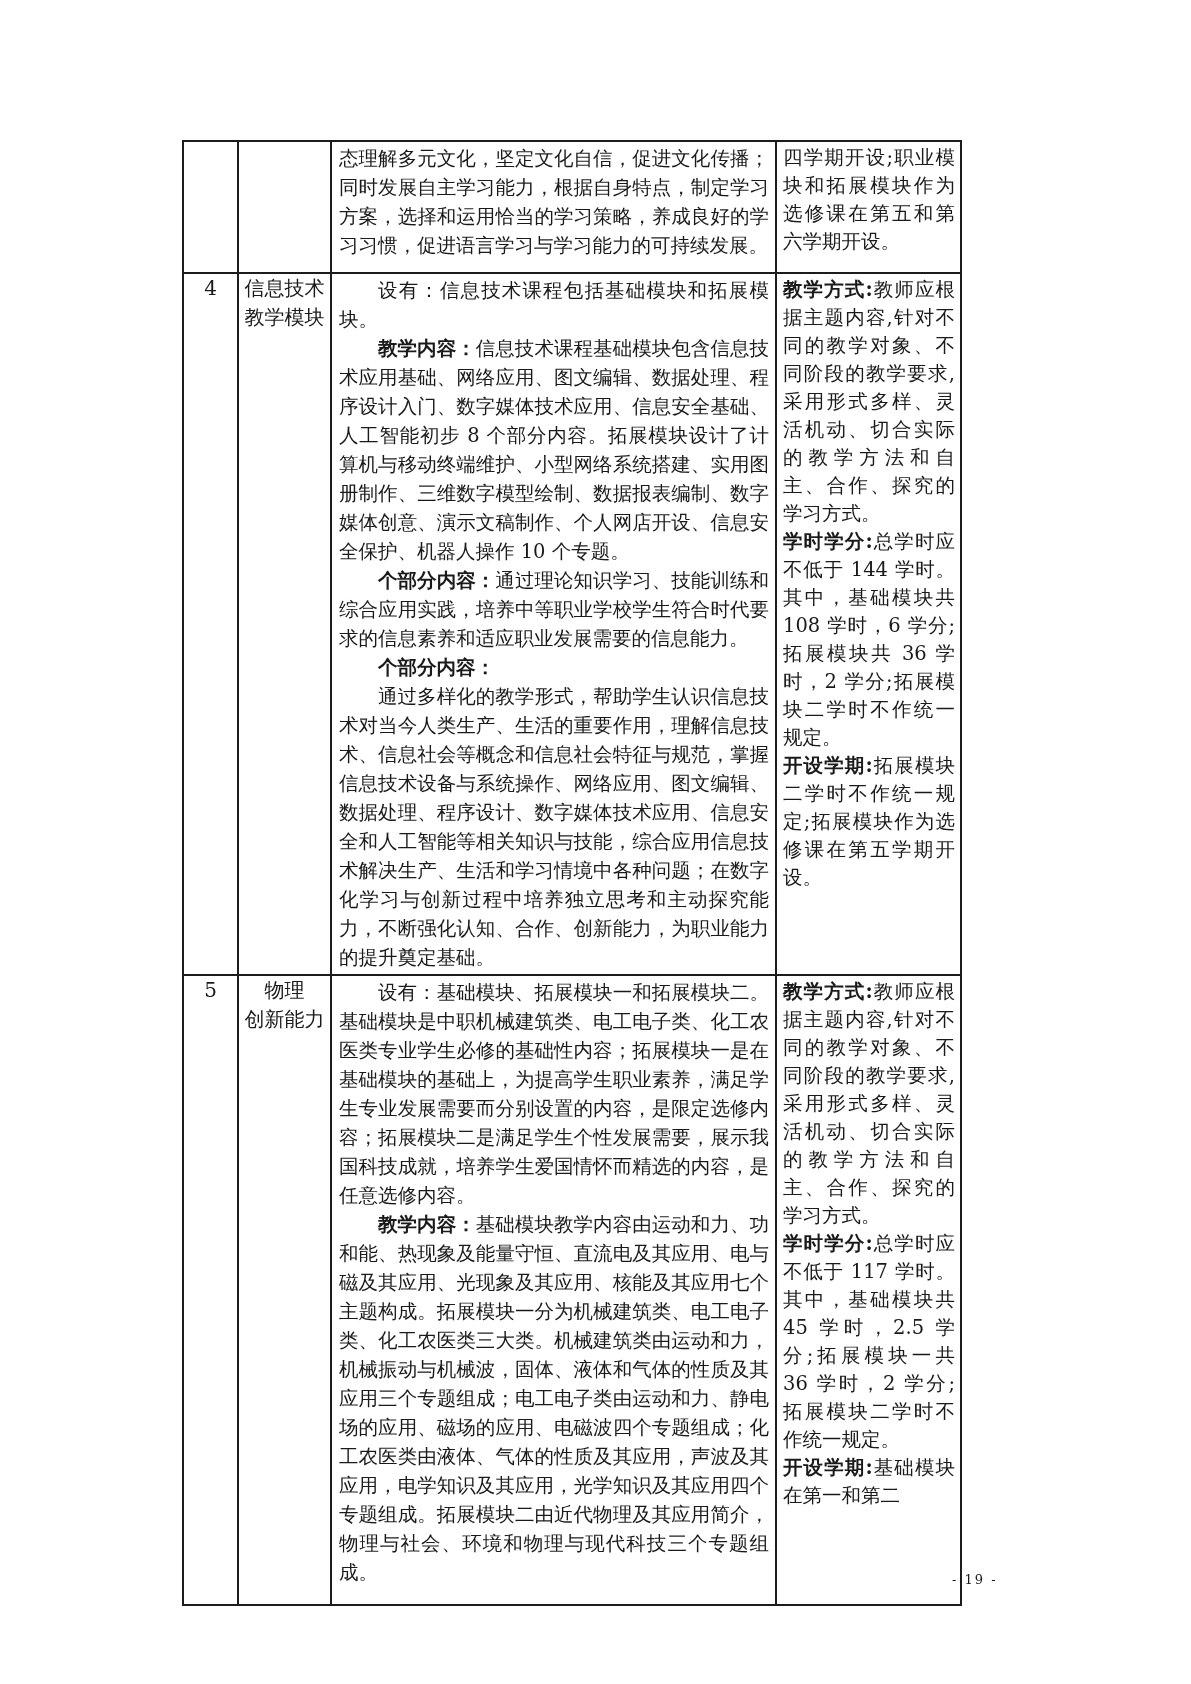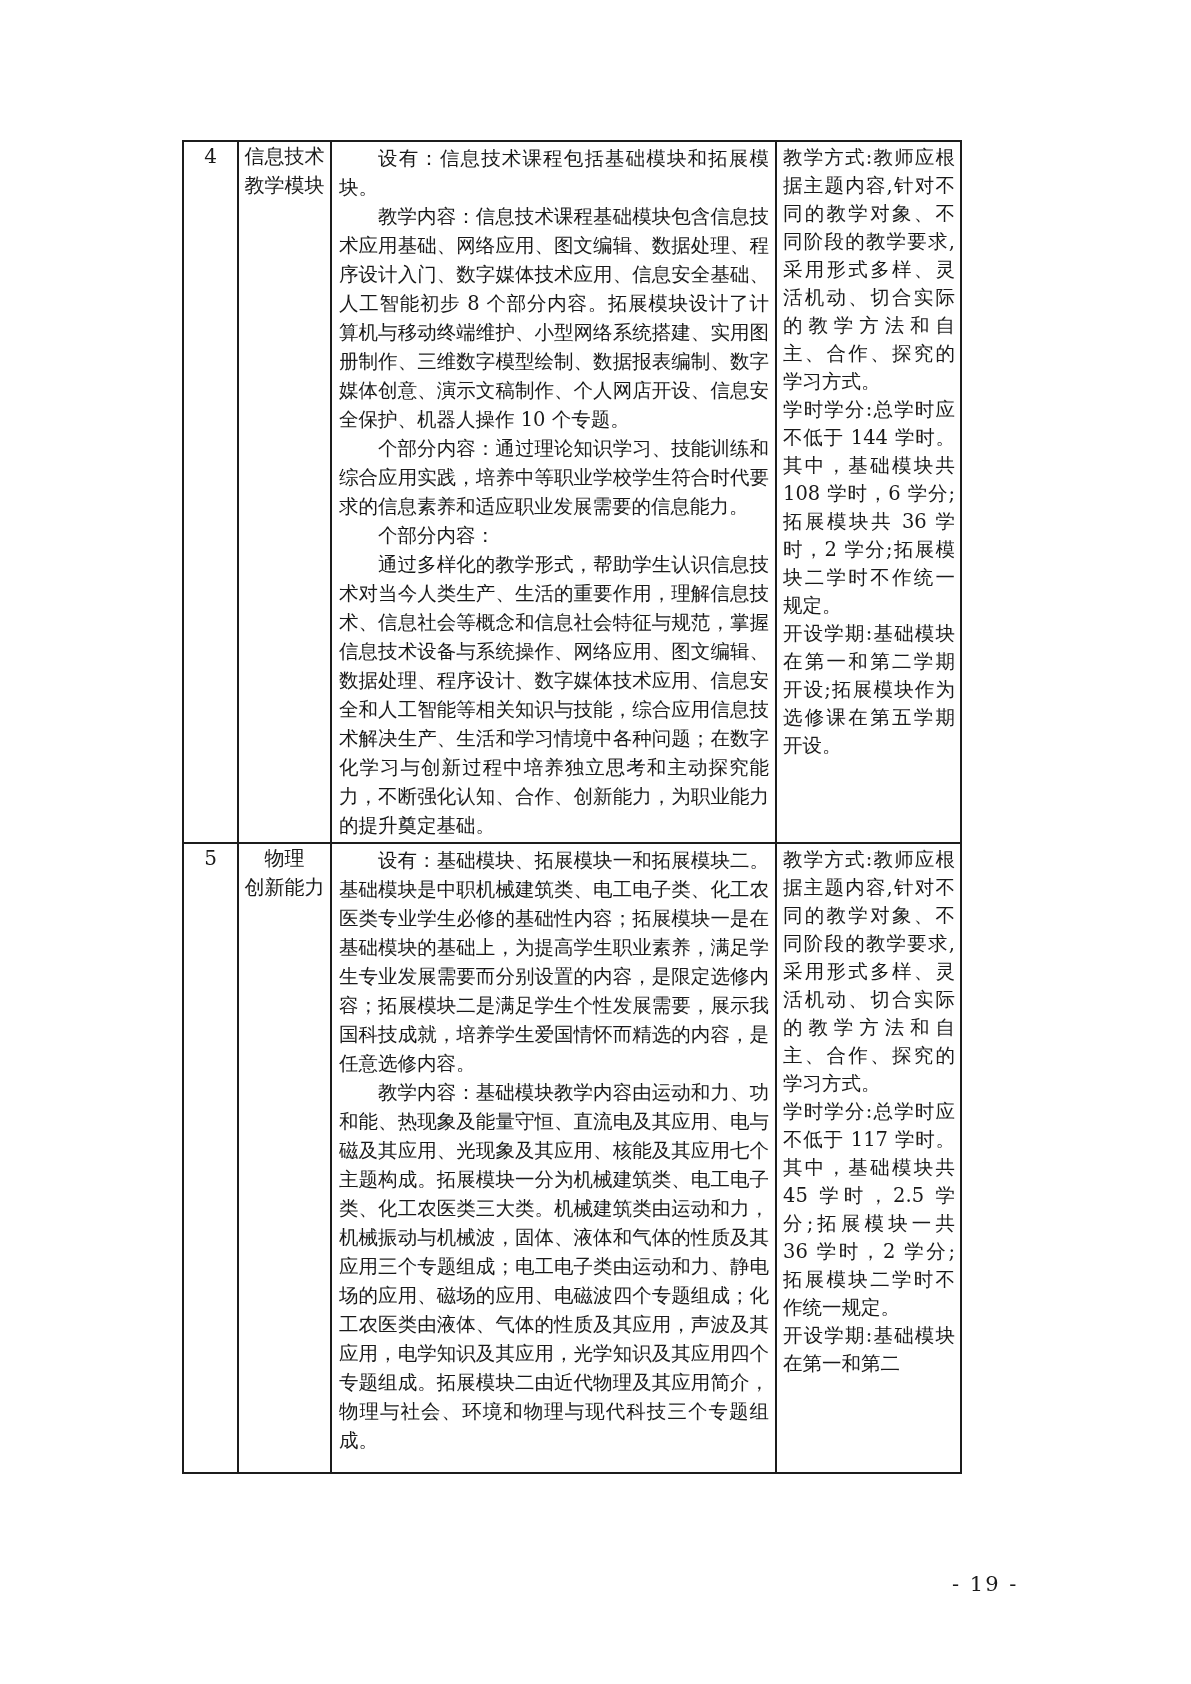--- a/index.html
+++ b/index.html
@@ -38,60 +38,70 @@
     text-align:justify;
   }
   td.cell-notes {
     padding:2px 5px 2px 6px;
     font-size:19.5px;
     line-height:28px;
     text-align:justify;
   }
   td p { margin:0; text-align:justify; }
   td p.indent { text-indent:2em; }
-  td b { font-weight:normal; }
+  td b { font-weight:bold; }
   tr.row-a { height:132px; }
   tr.row-b { height:608px; }
   tr.row-c { height:630px; }
   .page-number {
     position:absolute;
     left:952px; top:1572px;
-    font-size:21px;
+    font-size:13px;
     letter-spacing:2px;
     font-family:"DejaVu Serif","Liberation Serif",serif;
   }
 </style>
 </head>
 <body>
 
 <div class="page">
 
   <table class="doc-table">
     <colgroup>
       <col style="width:55px">
       <col style="width:93px">
       <col style="width:445px">
       <col style="width:185px">
     </colgroup>
     <tbody>
+      <tr class="row-a">
+        <td class="cell-number"></td>
+        <td class="cell-module"></td>
+        <td class="cell-content">
+            <p><span>态理解多元文化，坚定文化自信，促进文化传播；同时发展自主学习能力，根据自身特点，制定学习方案，选择和运用恰当的学习策略，养成良好的学习习惯，促进语言学习与学习能力的可持续发展。</span></p>
+          </td>
+        <td class="cell-notes">
+            <p><span>四学期开设;职业模块和拓展模块作为选修课在第五和第六学期开设。</span></p>
+          </td>
+      </tr>
       <tr class="row-b">
         <td class="cell-number">4</td>
         <td class="cell-module">信息技术
 教学模块</td>
         <td class="cell-content">
             <p class="indent"><span>设有：信息技术课程包括基础模块和拓展模块。</span></p>
             <p class="indent"><b>教学内容：</b><span>信息技术课程基础模块包含信息技术应用基础、网络应用、图文编辑、数据处理、程序设计入门、数字媒体技术应用、信息安全基础、人工智能初步 8 个部分内容。拓展模块设计了计算机与移动终端维护、小型网络系统搭建、实用图册制作、三维数字模型绘制、数据报表编制、数字媒体创意、演示文稿制作、个人网店开设、信息安全保护、机器人操作 10 个专题。</span></p>
             <p class="indent"><b>个部分内容：</b><span>通过理论知识学习、技能训练和综合应用实践，培养中等职业学校学生符合时代要求的信息素养和适应职业发展需要的信息能力。</span></p>
             <p class="indent"><b>个部分内容：</b></p>
             <p class="indent"><span>通过多样化的教学形式，帮助学生认识信息技术对当今人类生产、生活的重要作用，理解信息技术、信息社会等概念和信息社会特征与规范，掌握信息技术设备与系统操作、网络应用、图文编辑、数据处理、程序设计、数字媒体技术应用、信息安全和人工智能等相关知识与技能，综合应用信息技术解决生产、生活和学习情境中各种问题；在数字化学习与创新过程中培养独立思考和主动探究能力，不断强化认知、合作、创新能力，为职业能力的提升奠定基础。</span></p>
           </td>
         <td class="cell-notes">
             <p><b>教学方式:</b><span>教师应根据主题内容,针对不同的教学对象、不同阶段的教学要求,采用形式多样、灵活机动、切合实际的教学方法和自主、合作、探究的学习方式。</span></p>
             <p><b>学时学分:</b><span>总学时应不低于 144 学时。其中，基础模块共 108 学时，6 学分;拓展模块共 36 学时，2 学分;拓展模块二学时不作统一规定。</span></p>
-            <p><b>开设学期:</b><span>基础模块在第一和第二学期开设;拓展模块作为选修课在第五学期开设。</span></p>
+            <p><b>开设学期:</b><span>拓展模块二学时不作统一规定;拓展模块作为选修课在第五学期开设。</span></p>
           </td>
       </tr>
       <tr class="row-c">
         <td class="cell-number">5</td>
         <td class="cell-module">物理
 创新能力</td>
         <td class="cell-content">
             <p class="indent"><span>设有：基础模块、拓展模块一和拓展模块二。基础模块是中职机械建筑类、电工电子类、化工农医类专业学生必修的基础性内容；拓展模块一是在基础模块的基础上，为提高学生职业素养，满足学生专业发展需要而分别设置的内容，是限定选修内容；拓展模块二是满足学生个性发展需要，展示我国科技成就，培养学生爱国情怀而精选的内容，是任意选修内容。</span></p>
             <p class="indent"><b>教学内容：</b><span>基础模块教学内容由运动和力、功和能、热现象及能量守恒、直流电及其应用、电与磁及其应用、光现象及其应用、核能及其应用七个主题构成。拓展模块一分为机械建筑类、电工电子类、化工农医类三大类。机械建筑类由运动和力，机械振动与机械波，固体、液体和气体的性质及其应用三个专题组成；电工电子类由运动和力、静电场的应用、磁场的应用、电磁波四个专题组成；化工农医类由液体、气体的性质及其应用，声波及其应用，电学知识及其应用，光学知识及其应用四个专题组成。拓展模块二由近代物理及其应用简介，物理与社会、环境和物理与现代科技三个专题组成。</span></p>
           </td>

